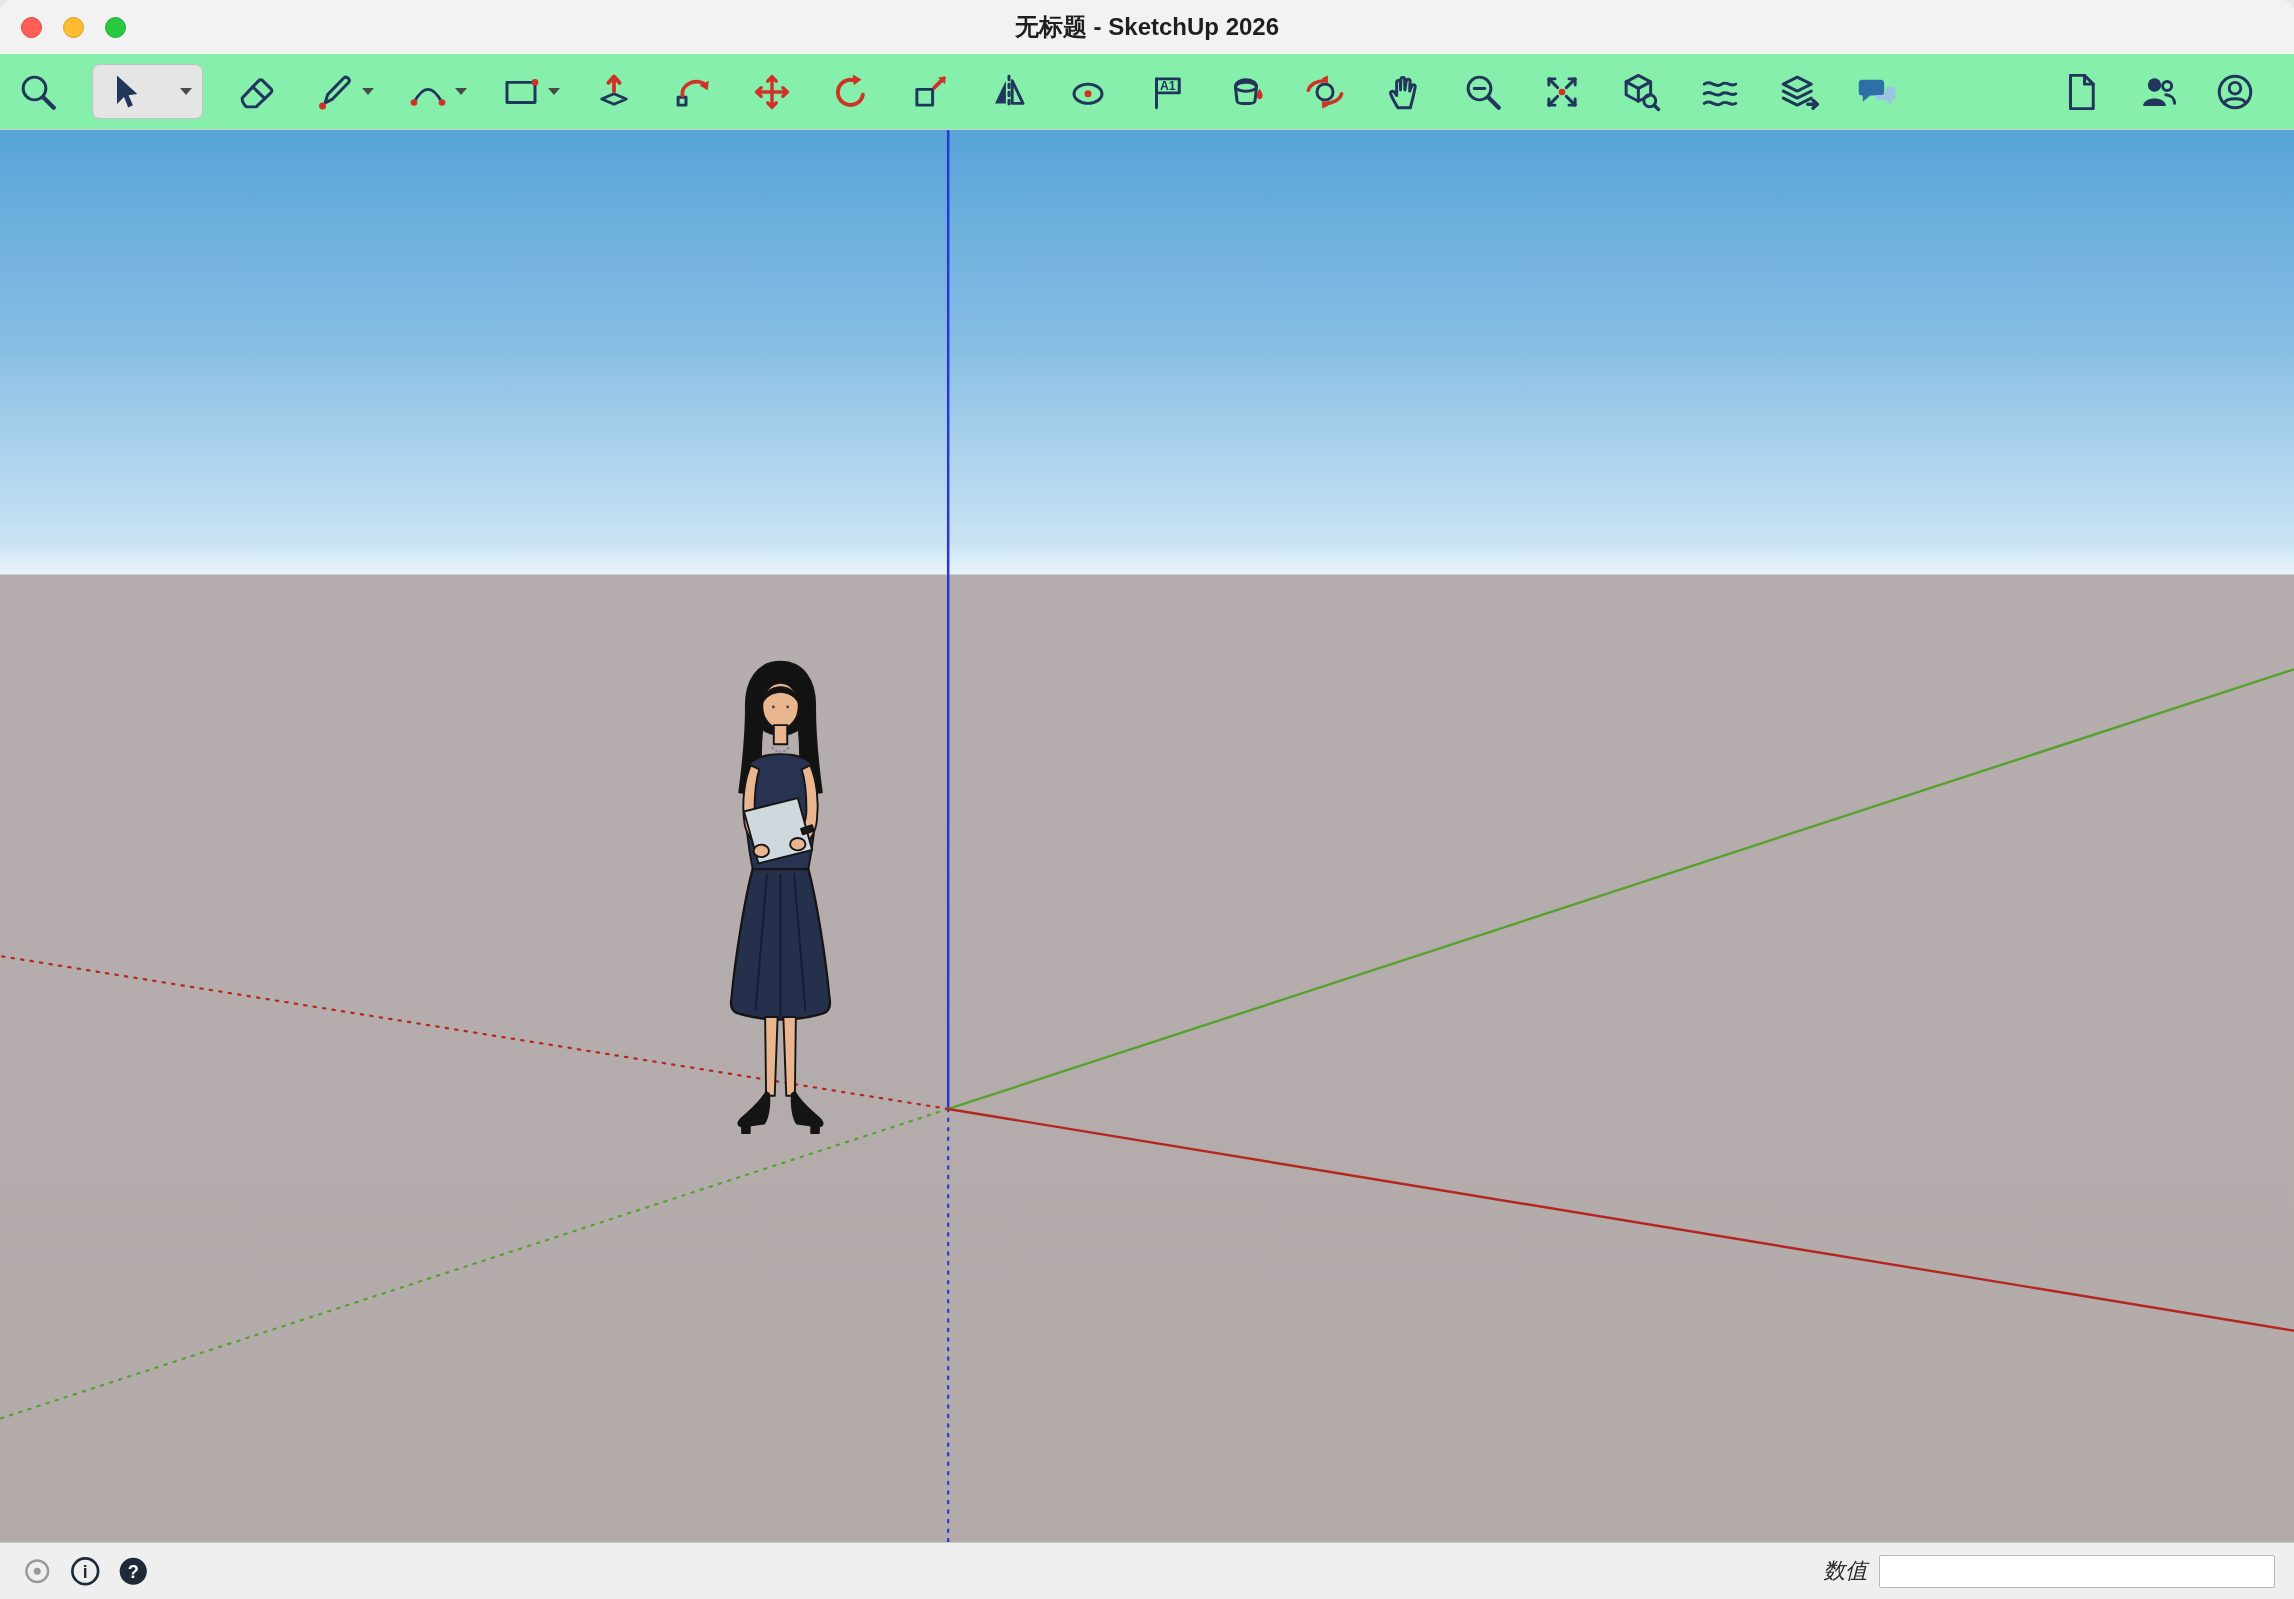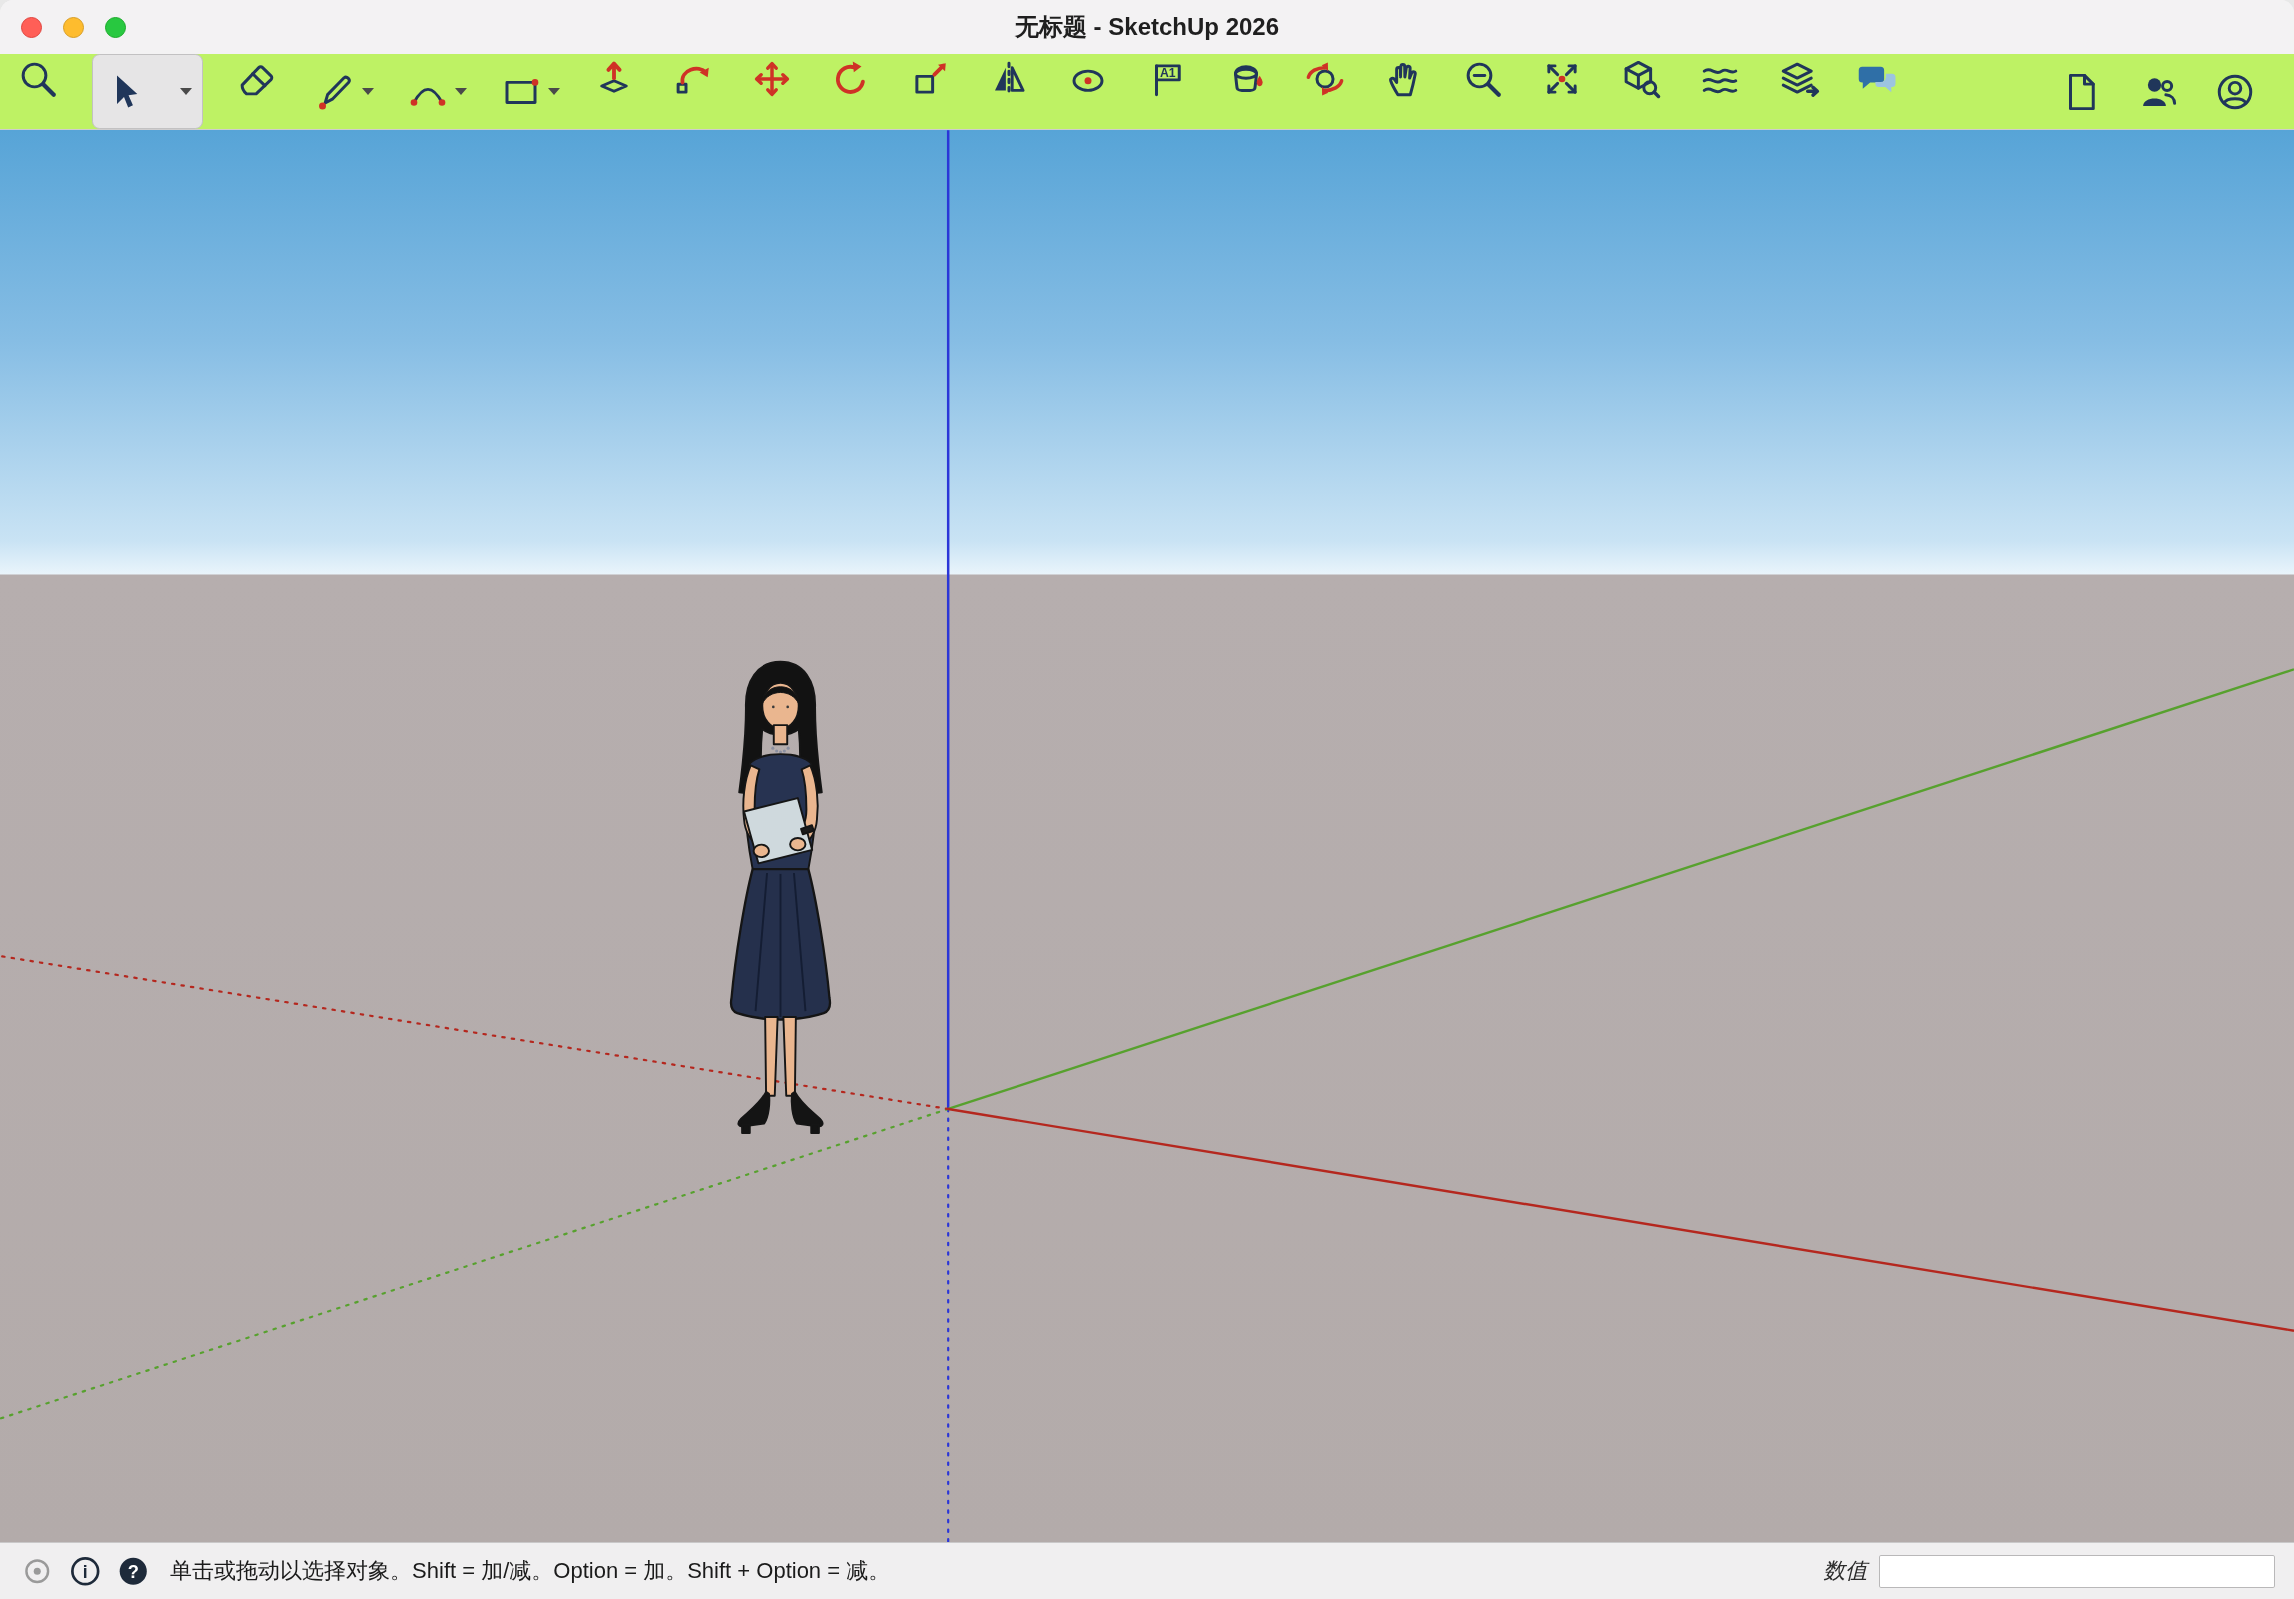--- a/index.html
+++ b/index.html
@@ -9,21 +9,21 @@
   
   .titlebar{height:54px;position:relative;display:flex;align-items:center;justify-content:center;background:#f3f2f3;flex:0 0 auto;}
   .traffic{position:absolute;left:21px;top:17px;display:flex;gap:21px;}
   .light{width:19px;height:19px;border-radius:50%;}
   .light.red{background:#ff5f57;border:1px solid #e0443e;}
   .light.yellow{background:#febc2e;border:1px solid #d89e24;}
   .light.green{background:#28c840;border:1px solid #1aab29;}
   .title{font-size:24px;font-weight:bold;color:#1f1f1f;}
 
   
-  .toolbar{height:75px;display:flex;background:#bef264;border-bottom:1px solid #cfcdce;padding:0 34px 0 13.4px;flex:0 0 auto;}
+  .toolbar{height:75px;display:flex;align-items:center;background:#86efac;border-bottom:1px solid #cfcdce;padding:0 34px 0 13.4px;flex:0 0 auto;}
   .tool{width:50px;height:50px;display:flex;align-items:center;justify-content:center;flex:0 0 auto;margin-right:29px;}
   .tool svg{width:42px;height:42px;}
   .tool-group{display:flex;align-items:center;flex:0 0 auto;margin-right:29px;}
   .tool-group .tool{margin-right:0;}
   .caret{width:0;height:0;border-left:6.7px solid transparent;border-right:6.7px solid transparent;border-top:7.6px solid #4a4a4a;margin-left:1.9px;}
   .select-btn{display:flex;align-items:center;background:#e6e5e6;border:1.4px solid #c2c1c2;border-radius:7.6px;padding:1.9px 9.6px 1.9px 5.7px;margin-right:29px;}
   .right-tools{margin-left:auto;display:flex;align-items:center;gap:27px;}
   .right-tools .tool{margin-right:0;}
   .ico{stroke:#20365a;fill:none;stroke-width:1.7;stroke-linecap:round;stroke-linejoin:round;}
   .red{stroke:#cf3226;}
@@ -340,21 +340,20 @@
       </svg>
       <svg viewBox="0 0 24 24">
         <circle cx="12" cy="12" r="9.5" fill="none" stroke="#1e2a3a" stroke-width="2"></circle>
         <text x="12" y="17" text-anchor="middle" font-size="13" font-weight="bold" fill="#1e2a3a">i</text>
       </svg>
       <svg viewBox="0 0 24 24">
         <circle cx="12" cy="12" r="10" fill="#1e2a3a"></circle>
         <text x="12" y="17" text-anchor="middle" font-size="13.5" font-weight="bold" fill="#ffffff">?</text>
       </svg>
     </div>
-    <div class="status-msg">单击或拖动以选择对象。Shift = 加/减。Option = 加。Shift + Option = 减。</div>
     <div class="measure">
       <span class="measure-label">数值</span>
       <input class="measure-input" type="text" value="" style="">
     </div>
   </div>
 
 </div>
 
 
 </body></html>

